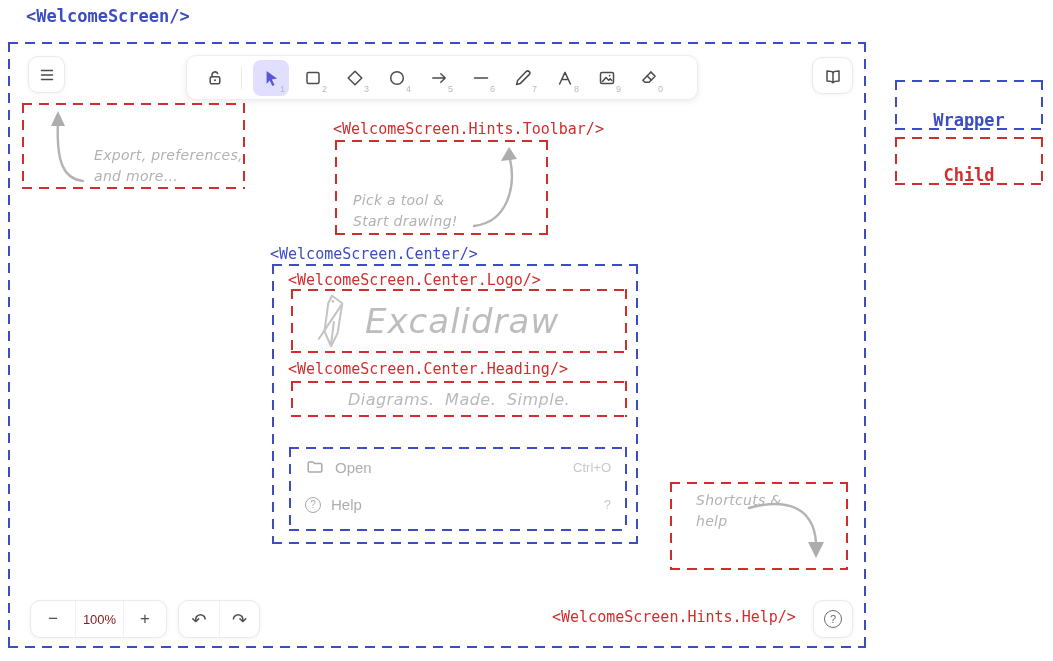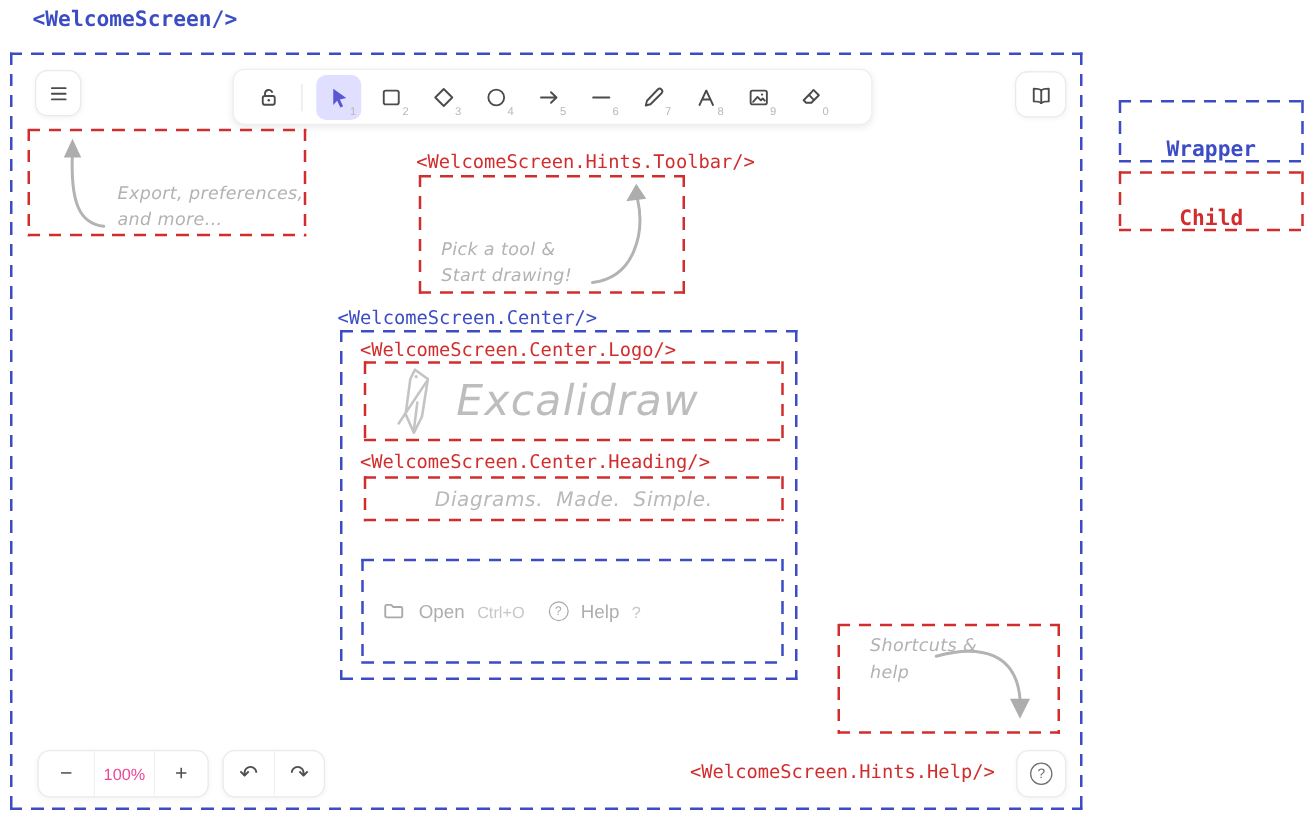--- a/index.html
+++ b/index.html
@@ -50,34 +50,34 @@
   .sketch-arrow path { stroke:#b3b3b3; stroke-width:2.4; fill:none; stroke-linecap:round; }
   .sketch-arrow polygon { fill:#adadad; }
 
   
   .logo-box { display:flex; align-items:center; padding-left:22px; gap:14px; }
   .logo-text { font-family:"DejaVu Sans",sans-serif; font-style:italic; font-size:34px;
                color:#bdbdbd; letter-spacing:1px; }
   .heading-box { display:flex; align-items:center; justify-content:center; }
   .heading-text { font-family:"DejaVu Sans",sans-serif; font-style:italic; font-size:16px;
                   color:#b9b9b9; letter-spacing:.5px; word-spacing:5px; }
-  .menu-box { padding:10px 16px; display:flex; flex-direction:row; gap:19px; }
+  .menu-box { padding:10px 16px; display:flex; flex-direction:column; gap:19px; }
   .menu-row { display:flex; align-items:center; gap:10px; cursor:pointer; }
   .menu-row .mlabel { font-size:15px; color:#aeaeae; }
   .menu-row .mshortcut { margin-left:auto; font-size:13px; color:#c7c7c7; }
   .qcircle { width:16px; height:16px; border:1.4px solid #a9a9a9; border-radius:50%;
              display:flex; align-items:center; justify-content:center; font-size:10px; color:#a9a9a9; }
 
   
   .foot-group { position:absolute; display:flex; background:#fff; border:1px solid #e9e9ee;
                 border-radius:10px; box-shadow:0 1px 4px rgba(0,0,0,.05); height:38px; overflow:hidden; }
   .foot-cell { display:flex; align-items:center; justify-content:center; font-size:17px;
                color:#4f4f4f; cursor:pointer; }
   .foot-cell + .foot-cell { border-left:1px solid #f1f1f3; }
-  .zoom-value { font-size:13px; color:#ec4899; }
+  .zoom-value { font-size:13px; color:#7f1d1d; }
   .undo-glyph { font-family:"DejaVu Sans",sans-serif; font-size:18px; color:#4f4f4f; }
 
   .help-qcircle { width:18px; height:18px; border:1.6px solid #6e6e6e; border-radius:50%;
                   display:flex; align-items:center; justify-content:center; font-size:11px; color:#6e6e6e; }
 
   
   .legend-box { display:flex; align-items:flex-end; justify-content:center;
                 font-family:"DejaVu Sans Mono","Liberation Mono",monospace; font-size:17px; font-weight:700; }
 </style>
 </head>
@@ -240,21 +240,21 @@
         <div class="menu-row">
           <span class="qcircle">
               <span>?</span>
             </span>
           <span class="mlabel">Help</span>
           <span class="mshortcut">?</span>
         </div>
       </div>
     </div>
 
-    <div class="dash dash-red" style="left:662px; top:457px; width:178px; height:88px;">
+    <div class="dash dash-red" style="left:662px; top:440px; width:178px; height:88px;">
       <div class="hint-text" style="left:26px; top:8px;">
         <div>Shortcuts &amp;</div>
         <div>help</div>
       </div>
       <svg class="sketch-arrow" style="right:8px; top:10px;" width="95" height="72" viewBox="0 0 95 72">
         <path d="M4 16 C40 6 68 14 71 50"></path>
         <polygon points="71,66 63,50 79,50"></polygon>
       </svg>
     </div>
     <div class="comp-label mono lbl-red" style="left:544px; top:566px;">&lt;WelcomeScreen.Hints.Help/&gt;</div>

